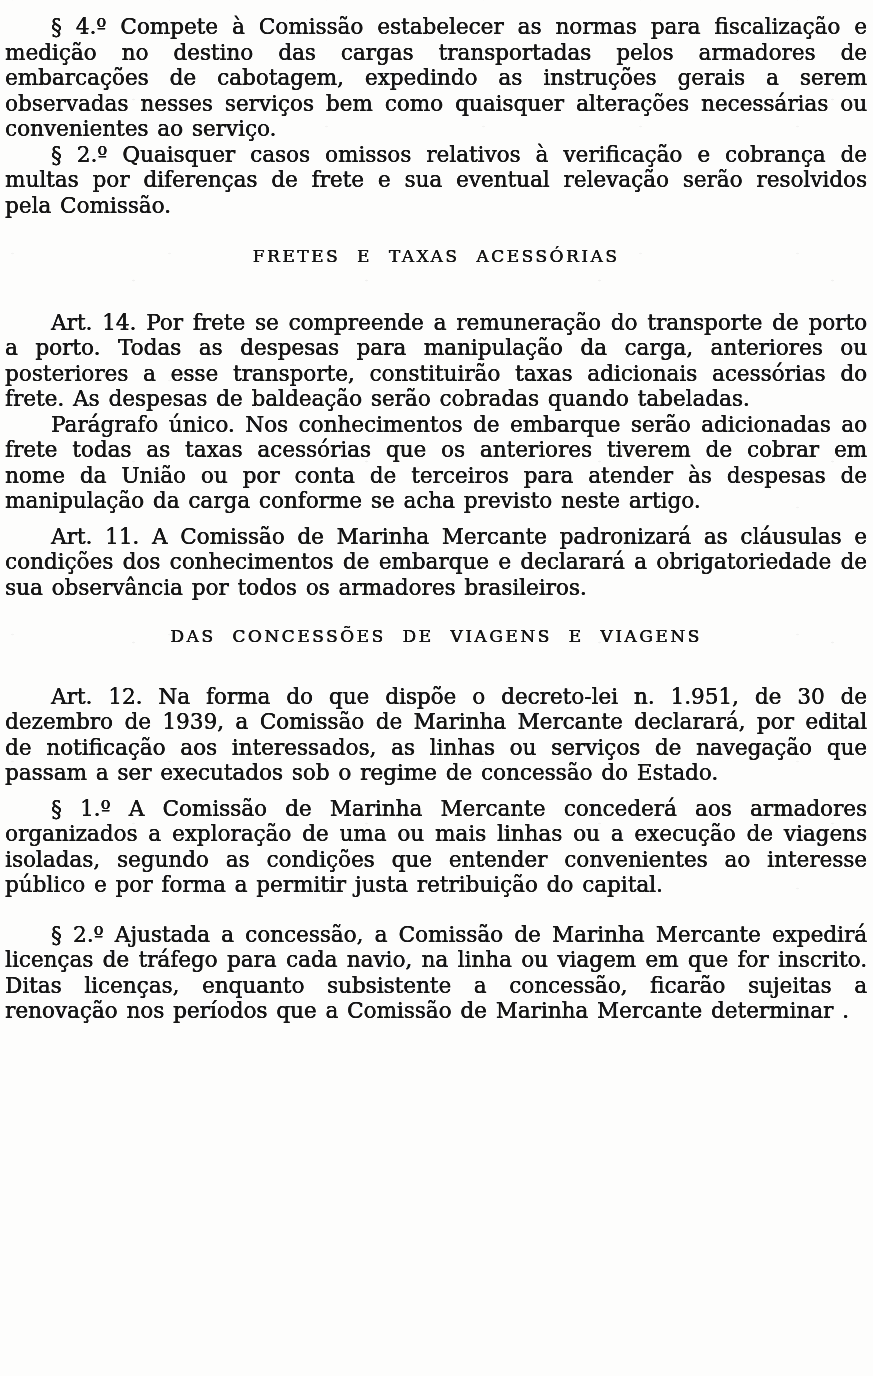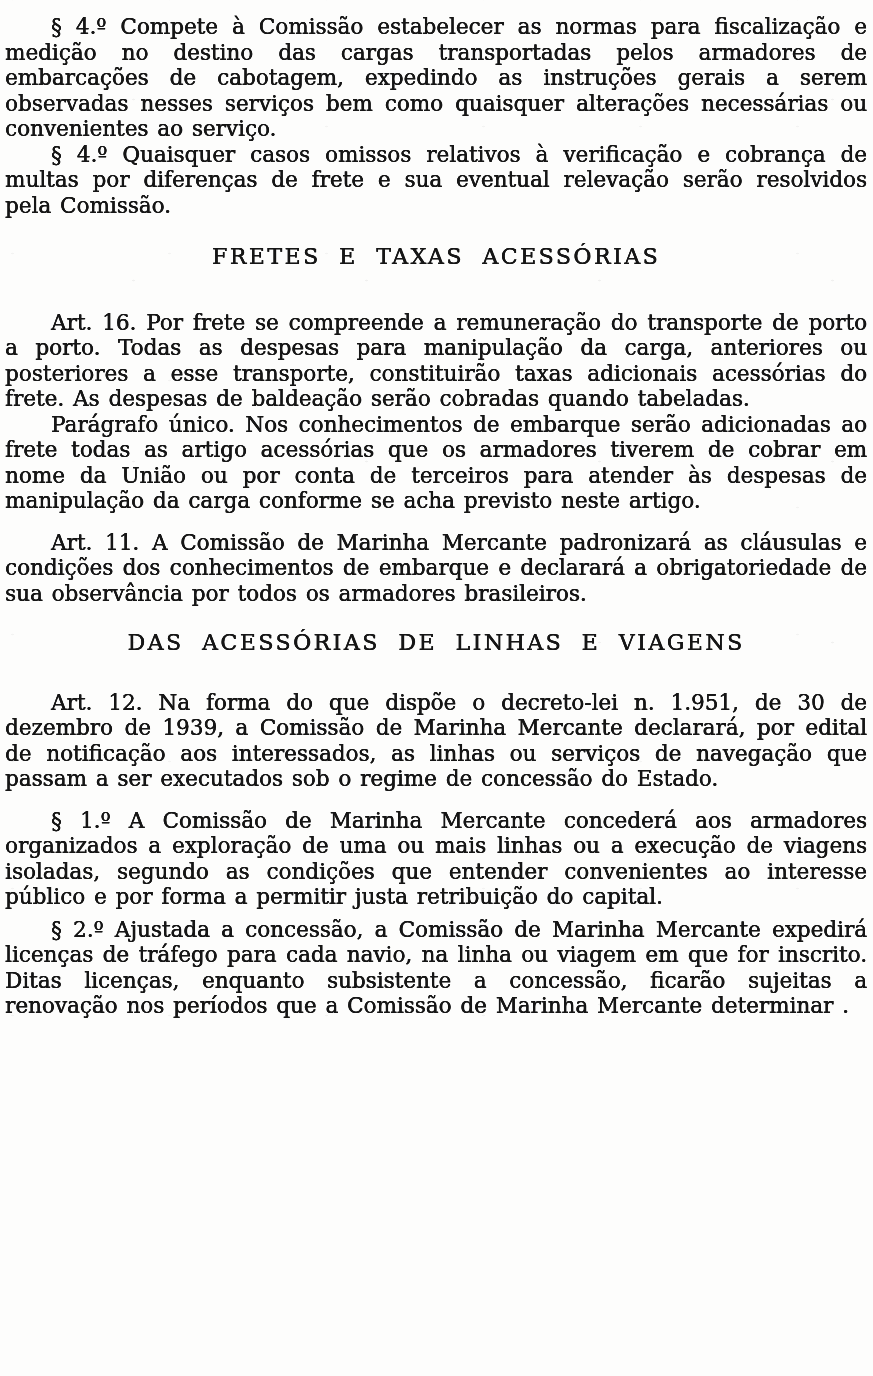--- a/index.html
+++ b/index.html
@@ -27,52 +27,52 @@
     font-size: 21.5px;
     line-height: 25.5px;
   }
   .para {
     margin: 0;
     text-align: justify;
     text-indent: 46px;
     text-shadow: 0.35px 0 0 #161616, 0 0 0.4px #161616;
     word-spacing: 2px;
   }
-  .para.mt-md { margin-top: 16px; }
-  .para.mt-sm { margin-top: 7px; }
+  .para.mt-md { margin-top: 10px; }
+  .para.mt-sm { margin-top: 24px; }
   .section-heading {
     margin: 26px 0 40px 0;
     text-align: center;
     text-indent: 0;
-    font-size: 22px;
+    font-size: 17px;
     font-weight: normal;
     letter-spacing: 2.5px;
     word-spacing: 9px;
     text-shadow: 0.4px 0 0 #161616, 0 0 0.5px #161616;
   }
   .section-heading.second { margin: 24px 0 34px 0; }
 </style>
 </head>
 <body>
 
 <article class="scan-page">
 
   <p class="para">§ 4.º Compete à Comissão estabelecer as normas para fiscalização e medição no destino das cargas transportadas pelos armadores de embarcações de cabotagem, expedindo as instruções gerais a serem observadas nesses serviços bem como quaisquer alterações necessárias ou convenientes ao serviço.</p>
 
-  <p class="para">§ 4.º Quaisquer casos omissos relativos à verificação e cobrança de multas por diferenças de frete e sua eventual relevação serão resolvidos pela Comissão.</p>
+  <p class="para">§ 2.º Quaisquer casos omissos relativos à verificação e cobrança de multas por diferenças de frete e sua eventual relevação serão resolvidos pela Comissão.</p>
 
   <h2 class="section-heading">FRETES E TAXAS ACESSÓRIAS</h2>
 
-  <p class="para">Art. 16. Por frete se compreende a remuneração do transporte de porto a porto. Todas as despesas para manipulação da carga, anteriores ou posteriores a esse transporte, constituirão taxas adicionais acessórias do frete. As despesas de baldeação serão cobradas quando tabeladas.</p>
+  <p class="para">Art. 14. Por frete se compreende a remuneração do transporte de porto a porto. Todas as despesas para manipulação da carga, anteriores ou posteriores a esse transporte, constituirão taxas adicionais acessórias do frete. As despesas de baldeação serão cobradas quando tabeladas.</p>
 
-  <p class="para">Parágrafo único. Nos conhecimentos de embarque serão adicionadas ao frete todas as artigo acessórias que os armadores tiverem de cobrar em nome da União ou por conta de terceiros para atender às despesas de manipulação da carga conforme se acha  previsto neste artigo.</p>
+  <p class="para">Parágrafo único. Nos conhecimentos de embarque serão adicionadas ao frete todas as taxas acessórias que os anteriores tiverem de cobrar em nome da União ou por conta de terceiros para atender às despesas de manipulação da carga conforme se acha  previsto neste artigo.</p>
 
   <p class="para mt-md">Art. 11. A Comissão de Marinha Mercante  padronizará as cláusulas e condições dos conhecimentos de embarque e declarará a obrigatoriedade de sua observância por todos os armadores brasileiros.</p>
 
-  <h2 class="section-heading second">DAS ACESSÓRIAS DE LINHAS E VIAGENS</h2>
+  <h2 class="section-heading second">DAS CONCESSÕES DE VIAGENS E VIAGENS</h2>
 
   <p class="para">Art. 12. Na forma do que dispõe o decreto-lei n. 1.951, de 30 de dezembro de 1939, a Comissão de Marinha Mercante declarará, por edital de notificação aos interessados, as linhas ou serviços de navegação que passam a ser executados sob o regime de concessão do Estado.</p>
 
   <p class="para mt-md">§ 1.º A Comissão de Marinha Mercante concederá aos armadores organizados a exploração de uma ou mais linhas ou a execução de viagens isoladas, segundo as condições que entender convenientes ao interesse público e por forma a permitir justa retribuição do capital.</p>
 
   <p class="para mt-sm">§ 2.º Ajustada a concessão, a Comissão de Marinha Mercante expedirá licenças de tráfego para cada navio, na linha ou viagem em que for inscrito. Ditas licenças, enquanto subsistente a concessão, ficarão sujeitas a renovação nos períodos que a Comissão de Marinha Mercante determinar .</p>
 
 
 
 </article>

